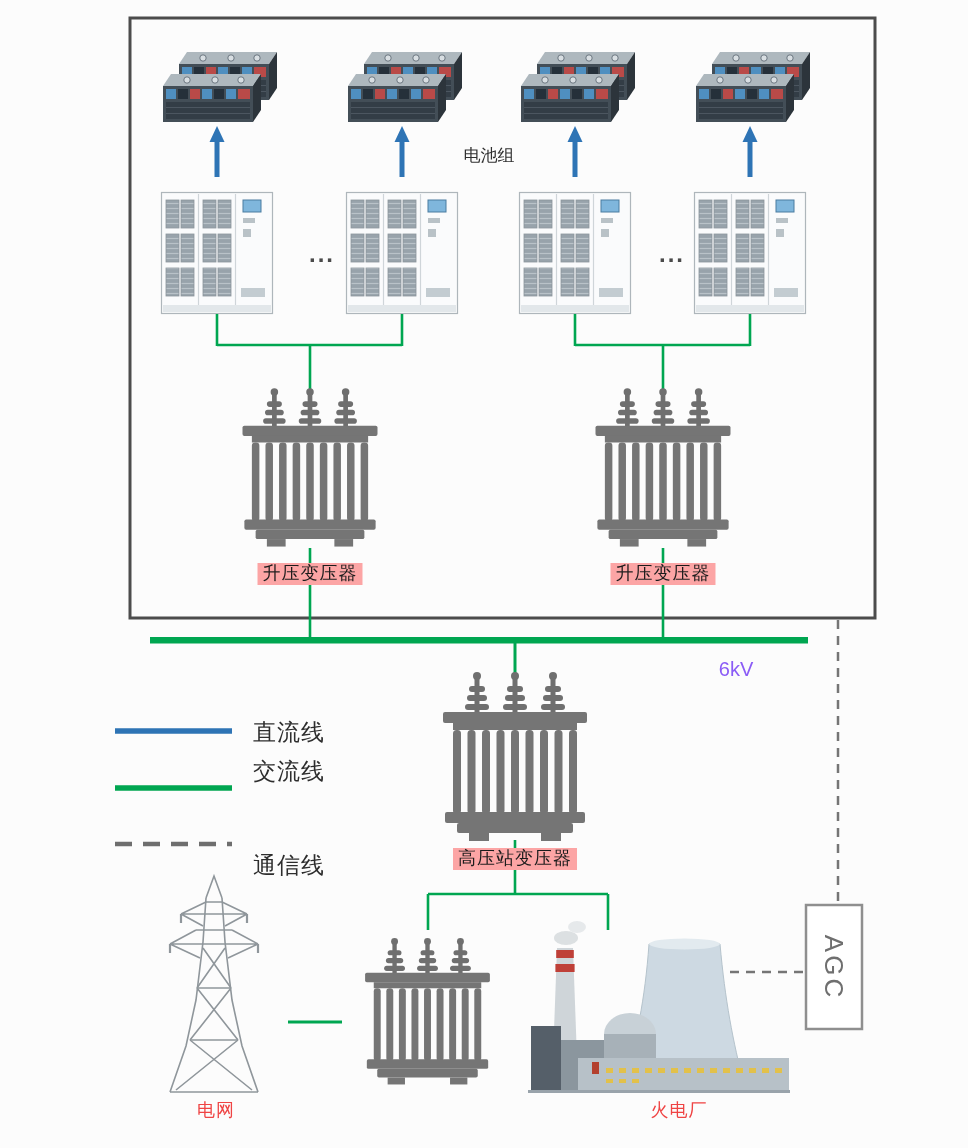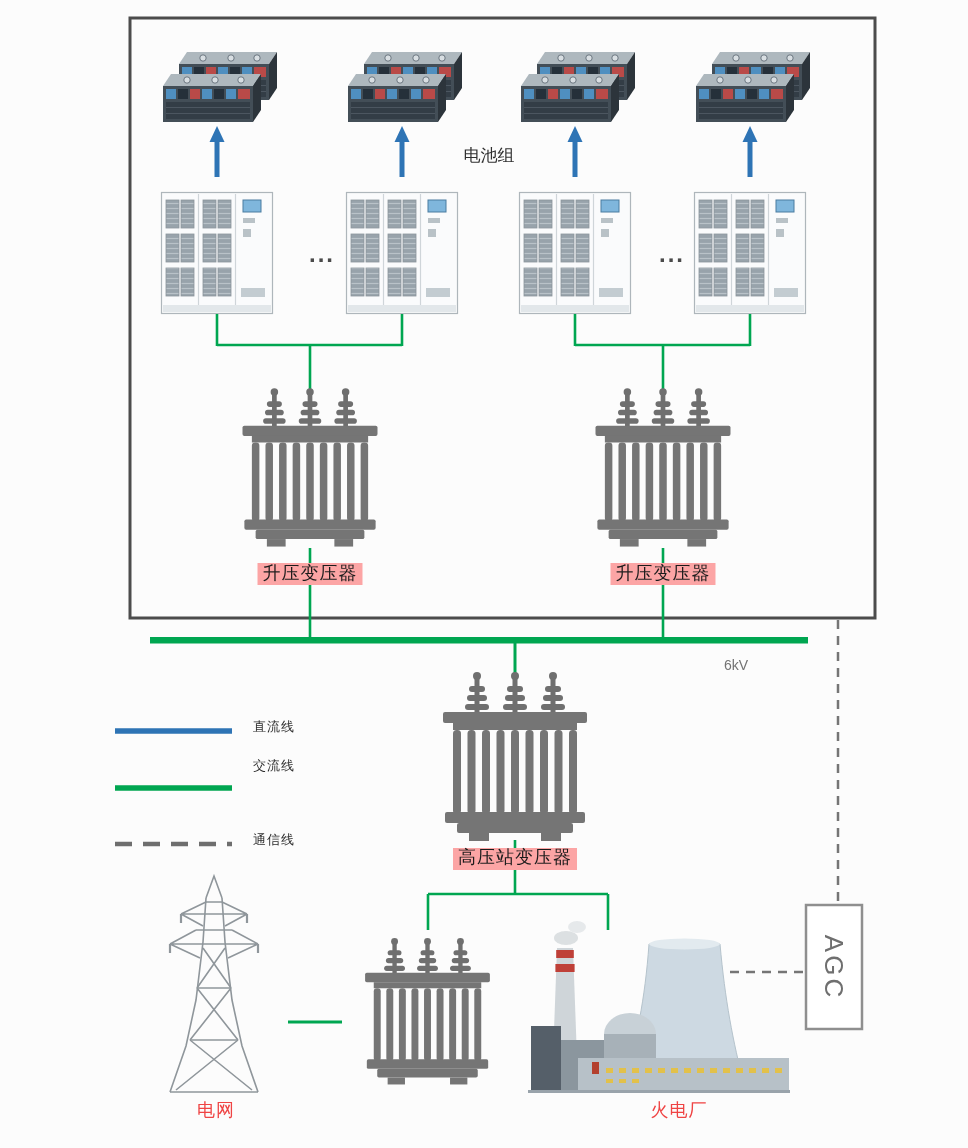--- a/index.html
+++ b/index.html
@@ -11,23 +11,23 @@
   .lbl{
     position:absolute;white-space:nowrap;color:#2b2b2b;
     font-family:"Liberation Sans","DejaVu Sans",sans-serif;
     line-height:1.2;
   }
   .center{transform:translateX(-50%);}
   .lbl-bg{background:#fca5a5;padding:0 5px;}
   .cn{font-size:18px;letter-spacing:1px;}
   .small-cn{font-size:17px;padding-left:16px;}
   .ellipsis{font-size:24px;font-weight:bold;color:#4a4a4a;letter-spacing:2px;}
-  .kv{font-size:14px;color:#737373;}
+  .kv{font-size:20px;color:#8b5cf6;}
   .dark{color:#ef4444;}
-  .legend-lbl{font-size:13px;color:#2d2d2d;letter-spacing:1px;}
+  .legend-lbl{font-size:23px;color:#2d2d2d;letter-spacing:1px;}
   .agc-wrap{
     position:absolute;left:806px;top:905px;width:56px;height:124px;
     display:flex;align-items:center;justify-content:center;
   }
   .agc-text{
     transform:rotate(90deg);font-size:26px;color:#6f6f6f;letter-spacing:3px;
     font-family:"Liberation Sans","DejaVu Sans",sans-serif;
   }
 </style>
 </head>
@@ -229,26 +229,26 @@
 <div class="lbl center small-cn" style="left:481px;top:146px;color:#2f2f2f;">电池组</div>
 
 <div class="lbl center ellipsis" style="left:322px;top:240px;">...</div>
 <div class="lbl center ellipsis" style="left:672px;top:240px;">...</div>
 
 <div class="lbl center cn lbl-bg" style="left:310px;top:563px;color:#1c1c1c;">升压变压器</div>
 <div class="lbl center cn lbl-bg" style="left:663px;top:563px;color:#1c1c1c;">升压变压器</div>
 
 <div class="lbl center kv" style="left:736px;top:657px;">6kV</div>
 
-<div class="lbl center cn lbl-bg" style="left:515px;top:848px;color:#1c1c1c;font-family:Liberation Mono, monospace;">高压站变压器</div>
+<div class="lbl center cn lbl-bg" style="left:515px;top:848px;color:#1c1c1c;">高压站变压器</div>
 
 <div class="lbl center cn dark" style="left:216px;top:1100px;">电网</div>
 <div class="lbl center cn dark" style="left:679px;top:1100px;">火电厂</div>
 
 <div class="agc-wrap">
   <span class="agc-text">AGC</span>
 </div>
 
 <div class="lbl legend-lbl" style="left:253px;top:719px;">直流线</div>
 <div class="lbl legend-lbl" style="left:253px;top:758px;">交流线</div>
-<div class="lbl legend-lbl" style="left:253px;top:832px;">通信线</div>
+<div class="lbl legend-lbl" style="left:253px;top:852px;">通信线</div>
 
 </div>
 
 </body></html>

